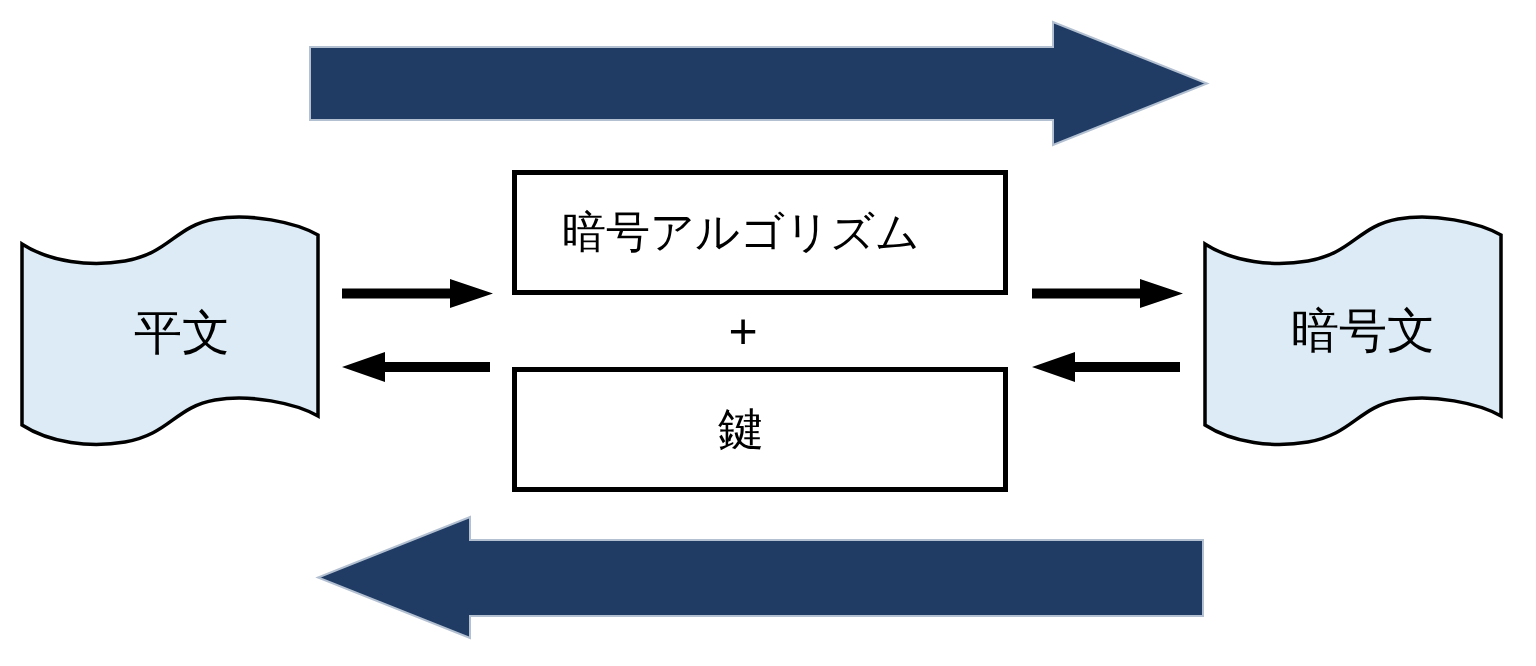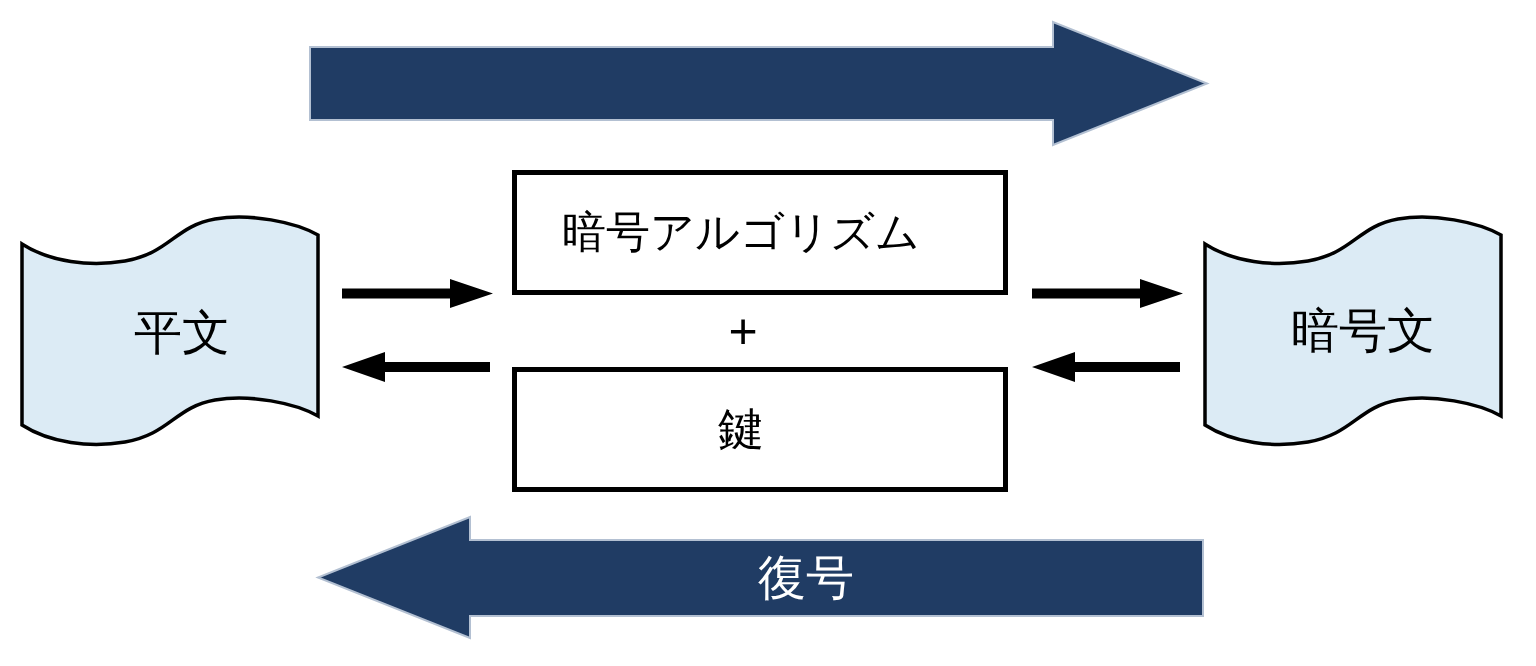--- a/index.html
+++ b/index.html
@@ -55,21 +55,20 @@
     <polygon class="small-arrow" points="342,288.5 450,288.5 450,279 493,293.5 450,308 450,298.5 342,298.5" fill="#000000"></polygon>
 
     <polygon class="small-arrow" points="490,362 385,362 385,352 342,367 385,382 385,372 490,372" fill="#000000"></polygon>
 
     <polygon class="small-arrow" points="1032,288.5 1140,288.5 1140,279 1183,293.5 1140,308 1140,298.5 1032,298.5" fill="#000000"></polygon>
 
     <polygon class="small-arrow" points="1180,362 1075,362 1075,352 1032,367 1075,382 1075,372 1180,372" fill="#000000"></polygon>
   </svg>
 
 
-  <div class="label arrow-label" style="left:556px;top:541px;width:500px;height:74px;line-height:74px;">復号</div>
 
   <div class="label doc-label" style="left:20px;top:305px;width:300px;height:56px;line-height:56px;margin-left:12px;">平文</div>
 
   <div class="label doc-label" style="left:1205px;top:303px;width:300px;height:56px;line-height:56px;margin-left:8px;">暗号文</div>
 
   <div class="center-box" style="top:170px;">
     <span class="box-label">暗号アルゴリズム</span>
   </div>
 
   <div class="label plus" style="left:495px;top:301px;width:496px;height:60px;line-height:60px;">+</div>

